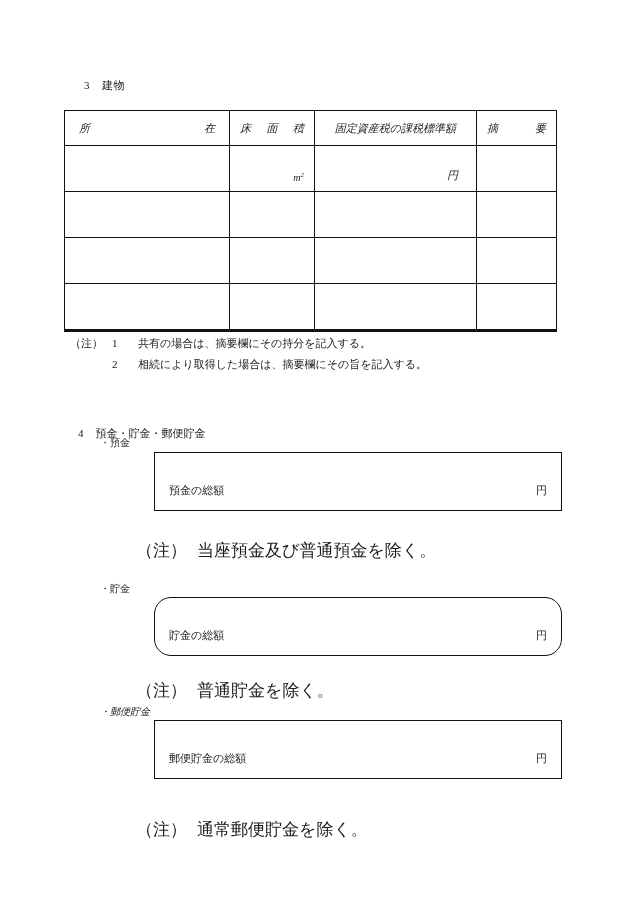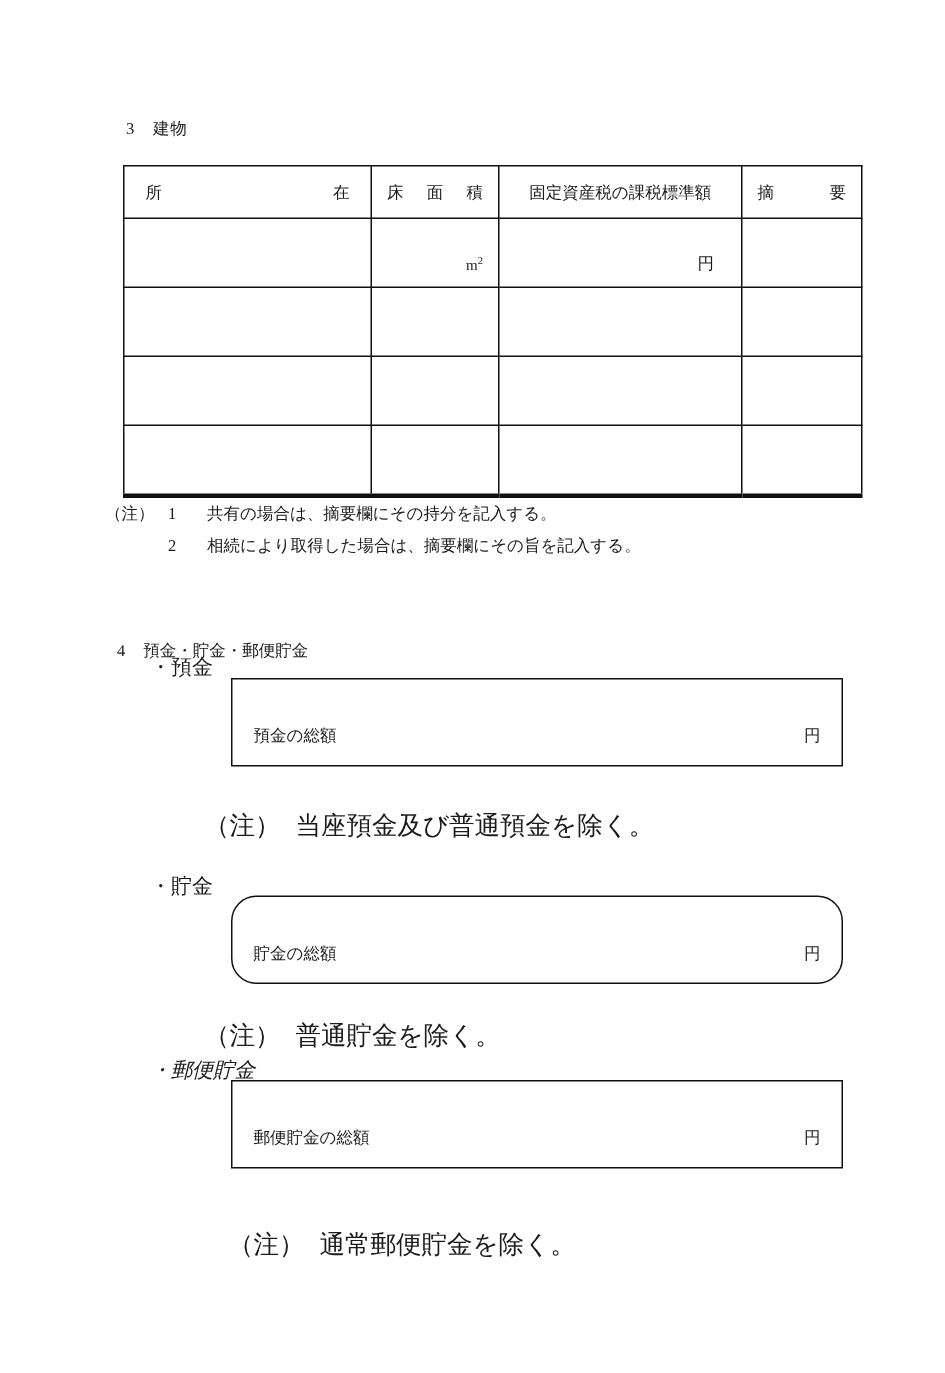--- a/index.html
+++ b/index.html
@@ -27,25 +27,26 @@
     position: absolute;
     left: 84px;
     top: 78px;
     font-size: 11px;
     letter-spacing: 0.5px;
   }
   .sec3-heading .num { margin-right: 12px; }
 
   table.bldg {
     position: absolute;
-    left: 82px;
+    left: 64px;
     top: 110px;
     width: 492px;
     border-collapse: collapse;
     table-layout: fixed;
+    font-style: italic;
   }
   table.bldg col.c-loc   { width: 165px; }
   table.bldg col.c-area  { width: 85px; }
   table.bldg col.c-tax   { width: 162px; }
   table.bldg col.c-note  { width: 80px; }
 
   table.bldg th, table.bldg td {
     border: 1px solid #111;
     font-weight: normal;
     font-size: 11px;
@@ -109,21 +110,21 @@
   .sec4-heading {
     position: absolute;
     left: 78px;
     top: 426px;
     font-size: 11px;
   }
   .sec4-heading .num { margin-right: 12px; }
 
   .sub {
     position: absolute;
-    font-size: 14px;
+    font-size: 10px;
     left: 100px;
   }
   .sub-deposit   { top: 436px; }
   .sub-savings   { top: 582px; }
   .sub-postal    { top: 705px; font-style: italic; }
 
   .box {
     position: absolute;
     left: 154px;
     width: 408px;
@@ -145,21 +146,21 @@
   .box-postal  { top: 720px; }
 
   .note-line {
     position: absolute;
     left: 136px;
     font-size: 17px;
   }
   .note-line .lbl { margin-right: 10px; }
   .note-deposit { top: 539px; }
   .note-savings { top: 679px; }
-  .note-postal  { top: 818px; margin-left: 16px; }
+  .note-postal  { top: 818px; }
 </style>
 </head>
 <body>
 
 <div class="page">
 
   <div class="sec3-heading">
     <span class="num">3</span><span>建物</span>
   </div>
 

